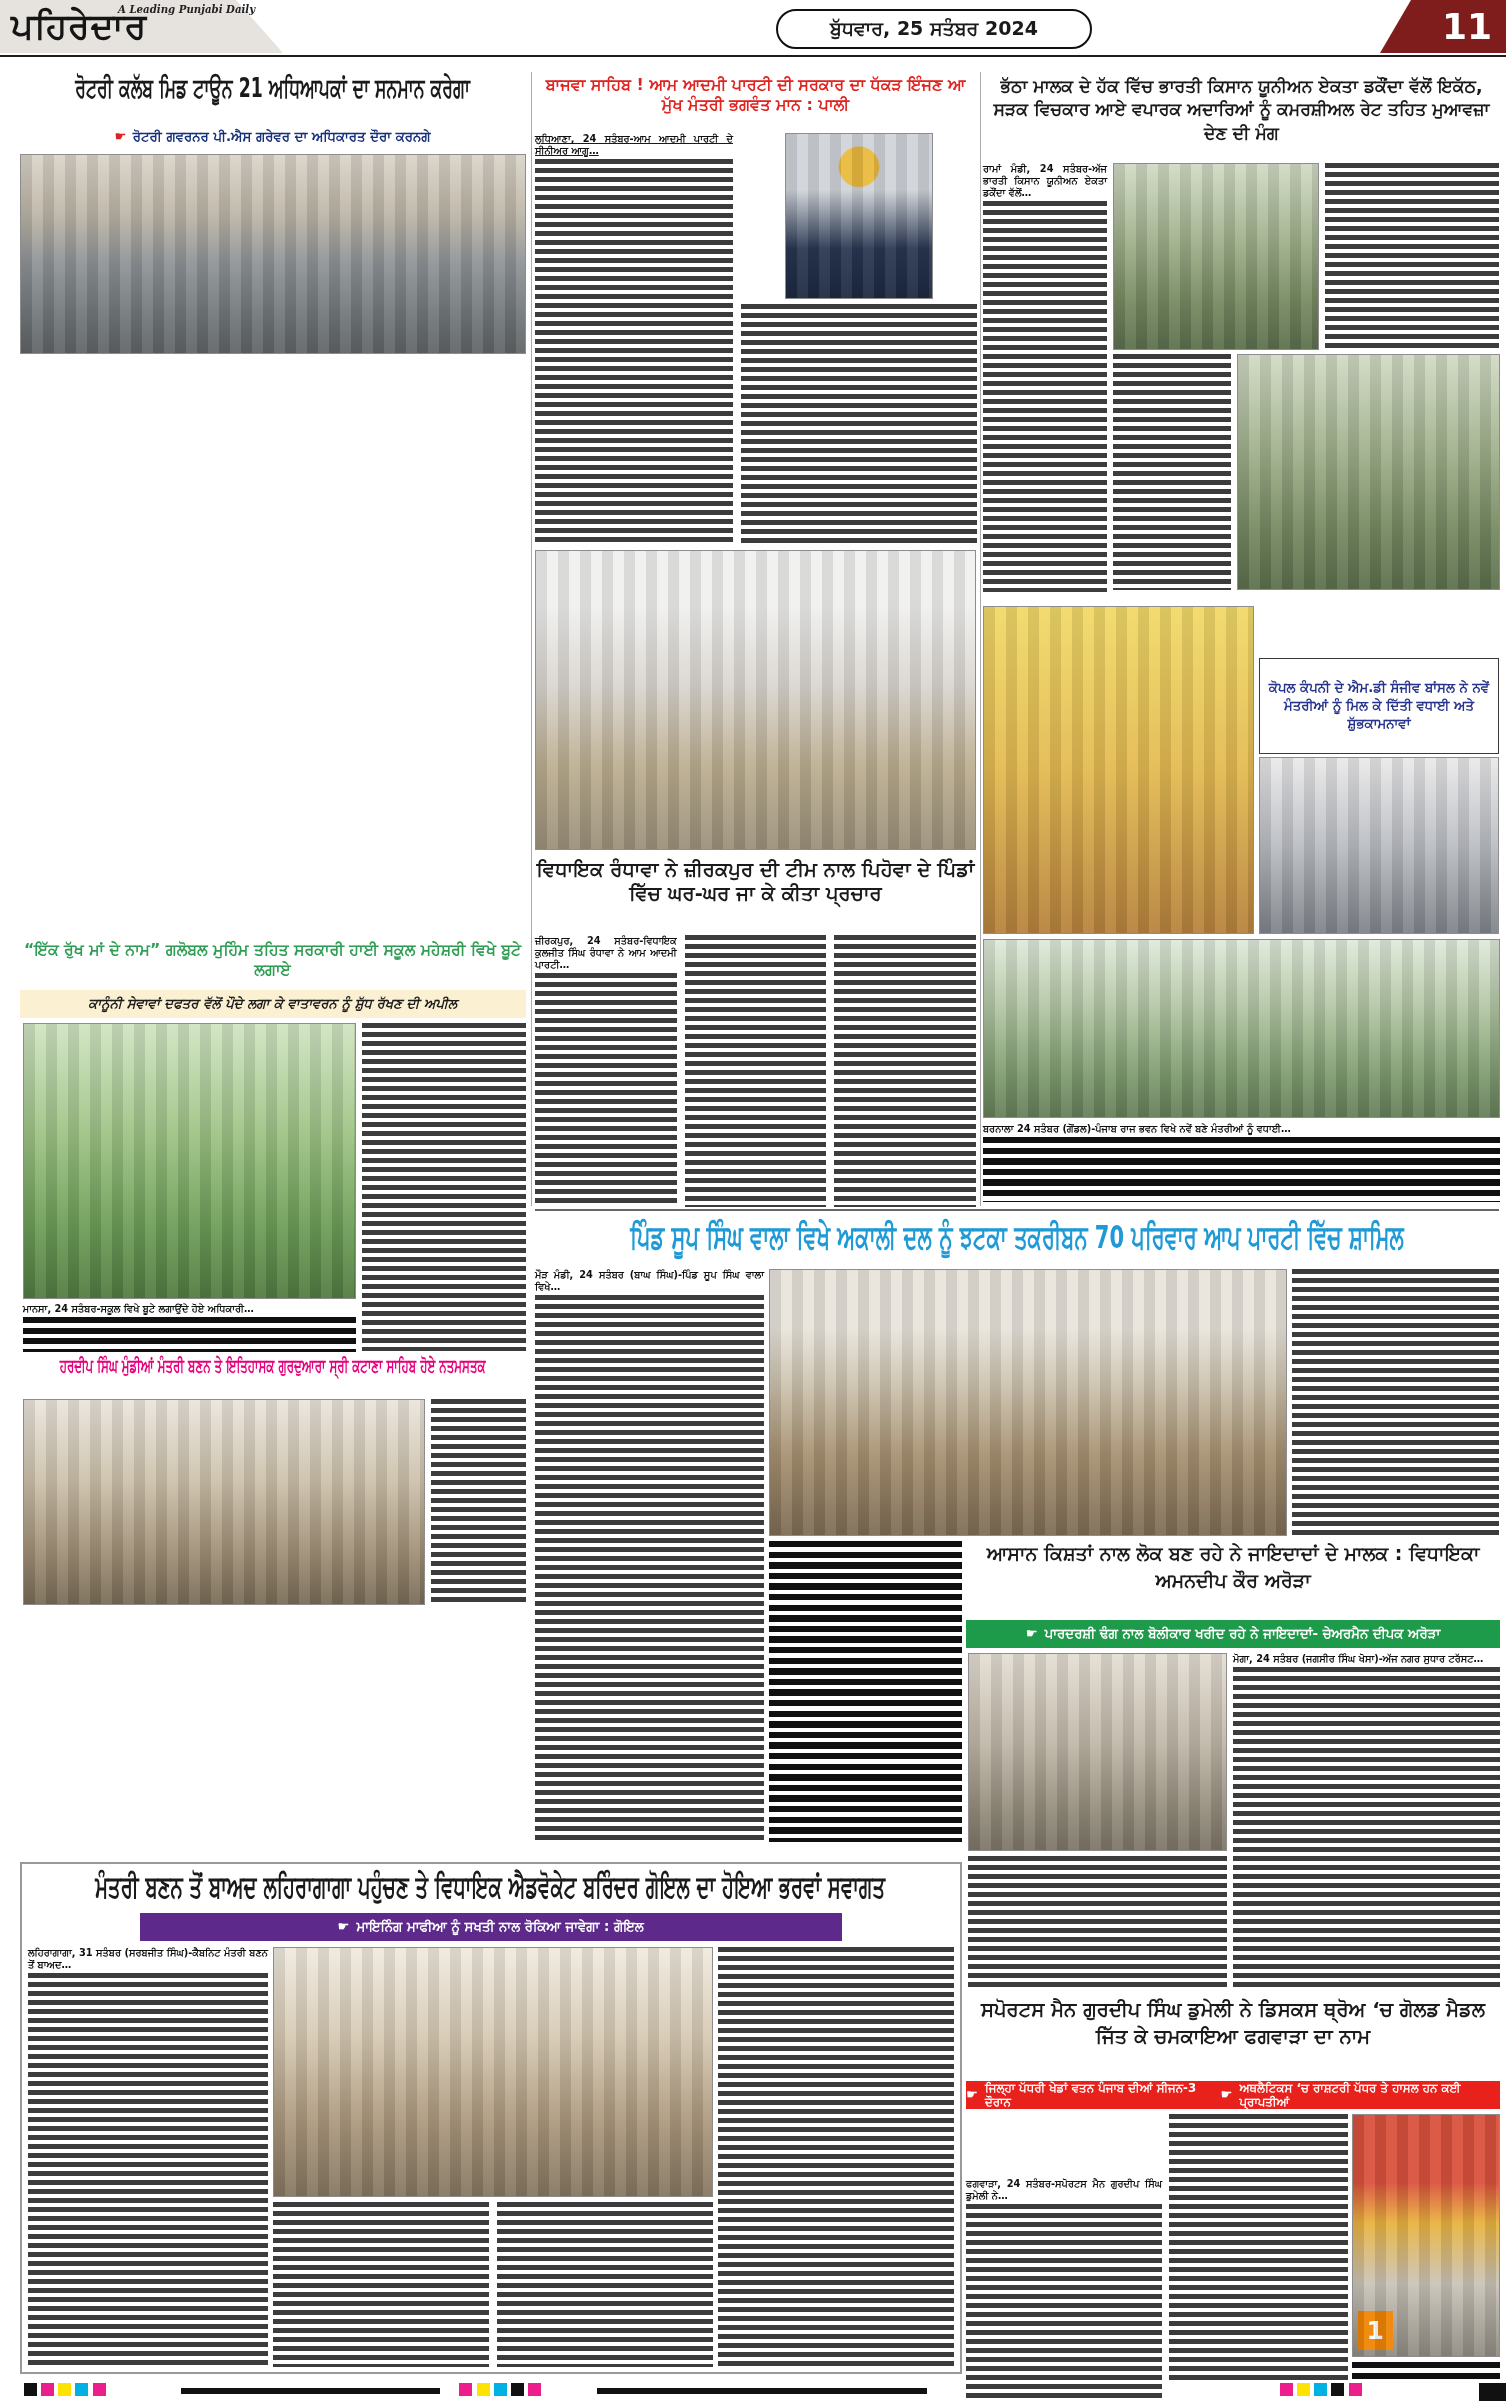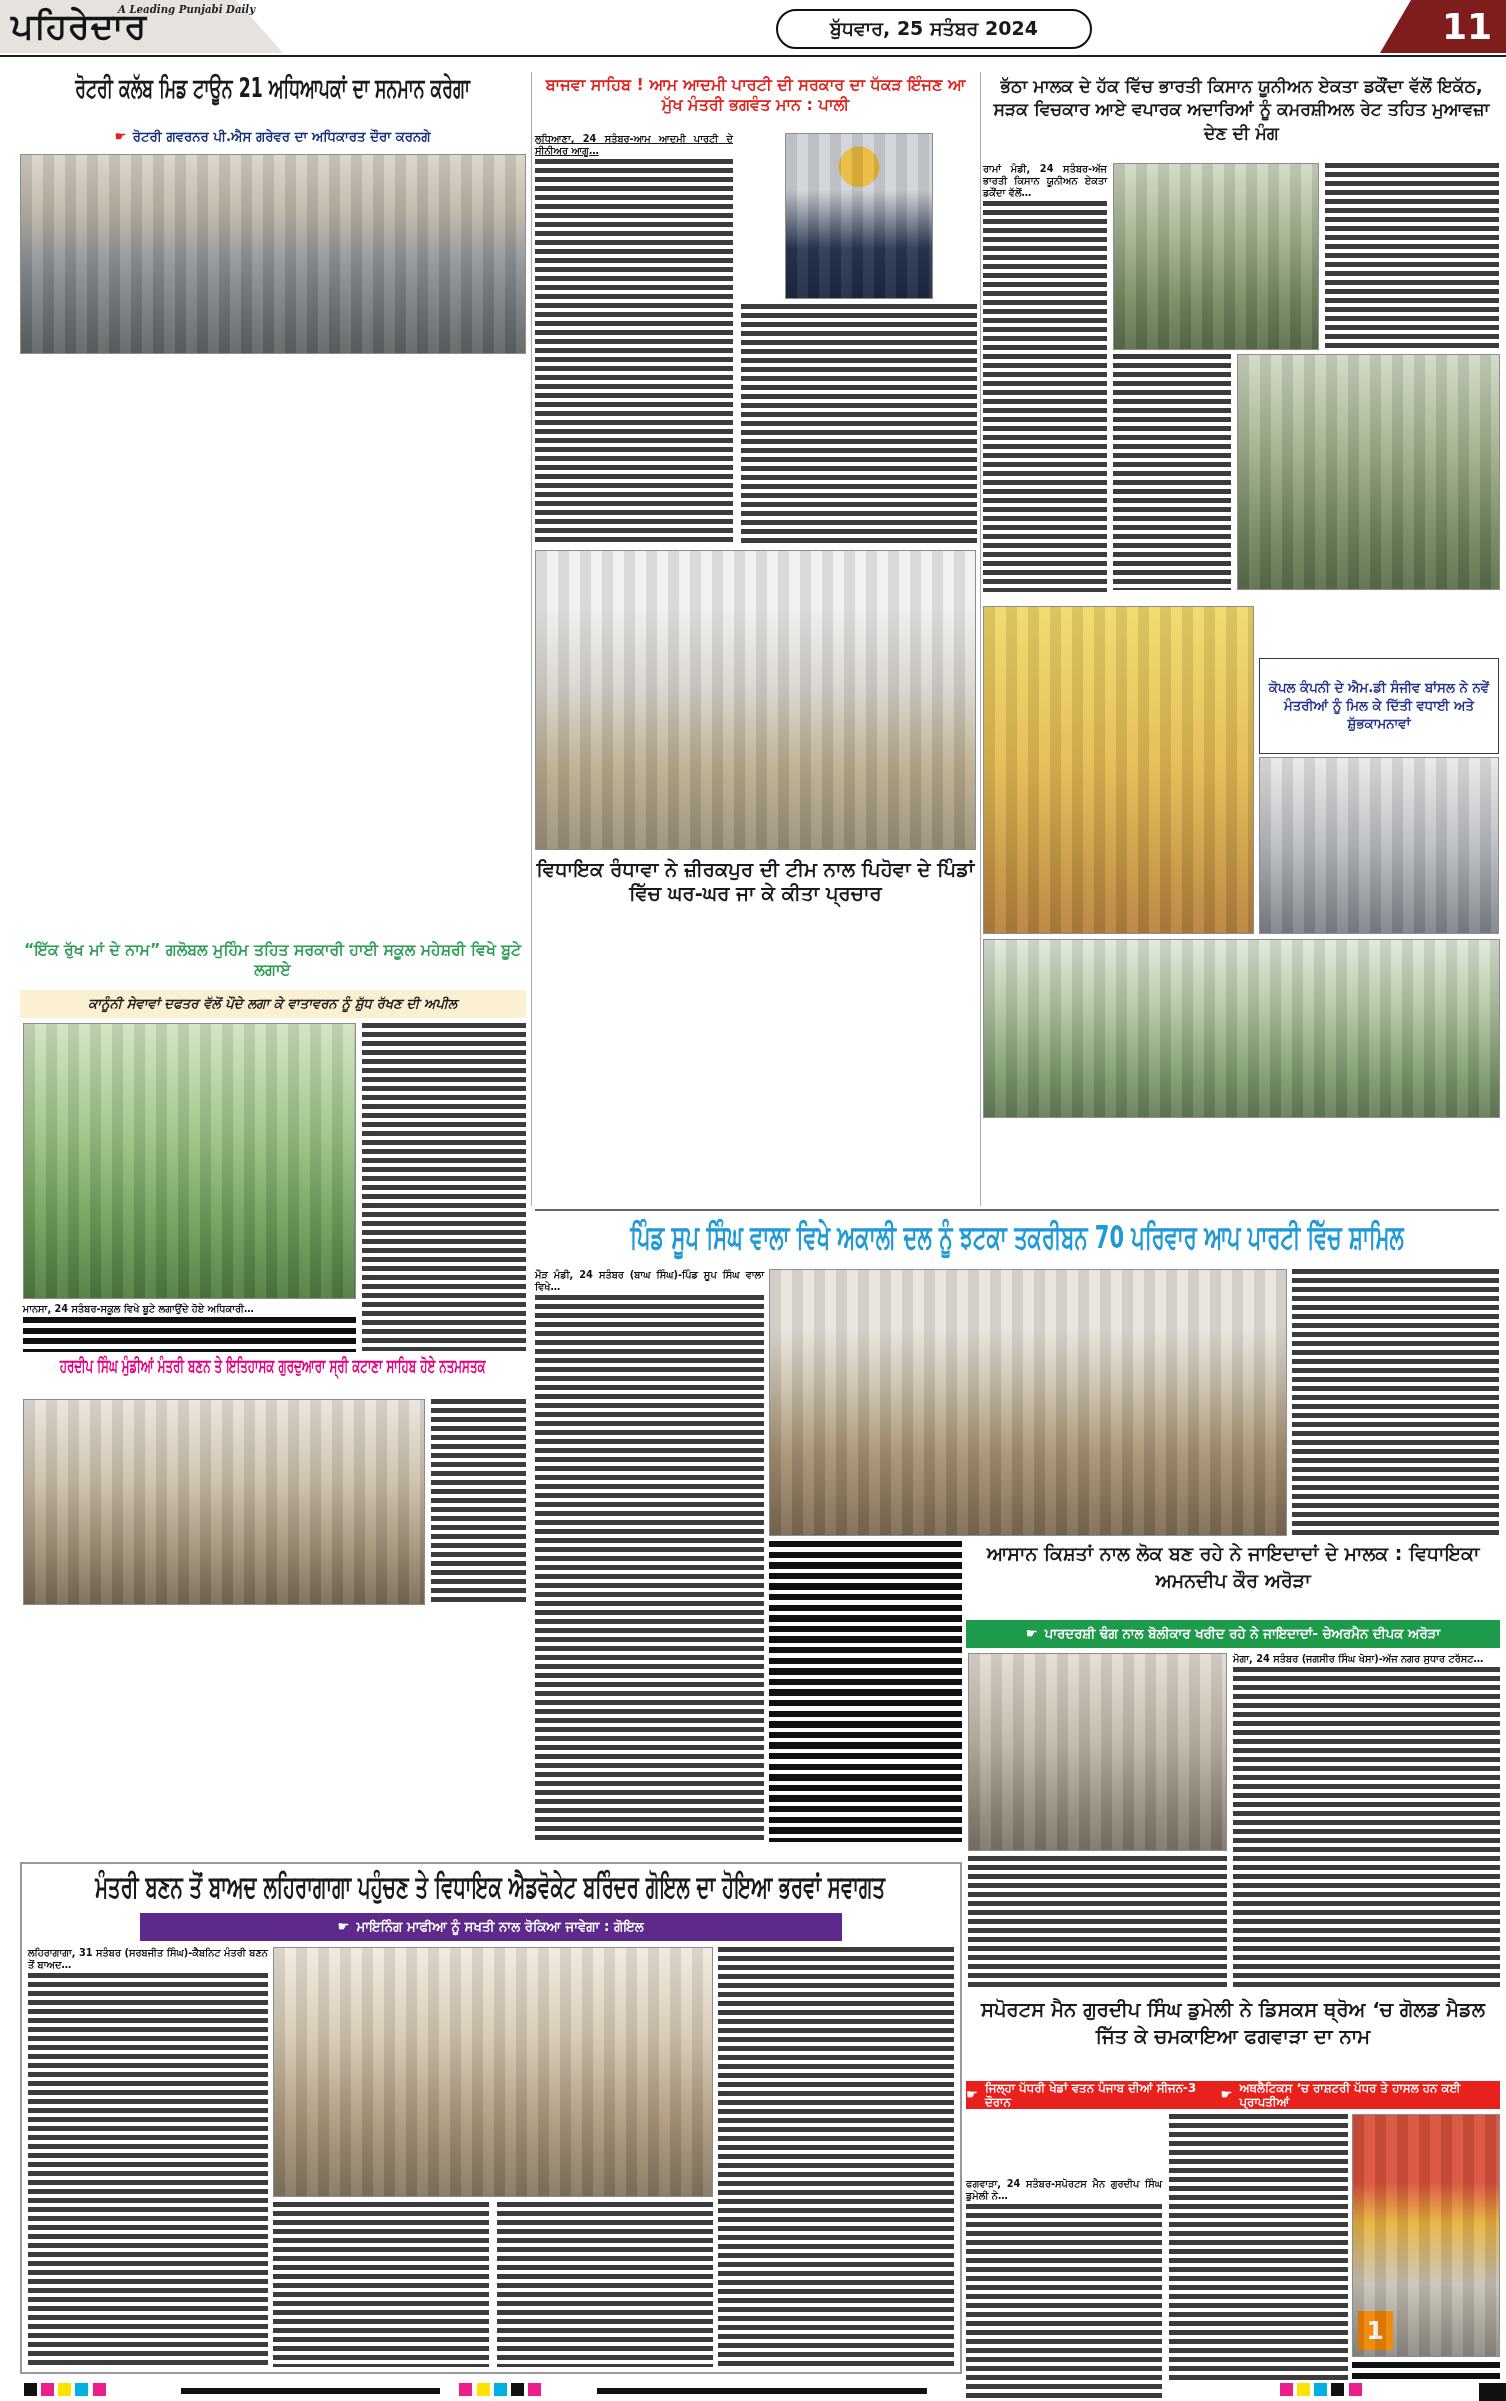--- a/index.html
+++ b/index.html
@@ -100,20 +100,32 @@
     </div>
     <div class="tc" style="left:206px;top:58px;width:236px;height:413px;">
       <div class="photo ph-portrait" style="position:relative;width:148px;height:166px;margin:0 auto 4.7px auto;"></div>
       <div class="greek"></div>
     </div>
   </div>
 
   <div class="art" style="left:535px;top:550px;width:441px;height:656px;">
     <div class="photo ph-randhawa" style="left:0;top:0;width:441px;height:300px;"></div>
     <div class="hl" style="position:absolute;left:0;top:308px;width:441px;height:71px;font-size:19.6px;">ਵਿਧਾਇਕ ਰੰਧਾਵਾ ਨੇ ਜ਼ੀਰਕਪੁਰ ਦੀ ਟੀਮ ਨਾਲ ਪਿਹੋਵਾ ਦੇ ਪਿੰਡਾਂ ਵਿੱਚ ਘਰ-ਘਰ ਜਾ ਕੇ ਕੀਤਾ ਪ੍ਰਚਾਰ</div>
+    <div class="cols" style="left:0;top:385px;width:441px;height:272px;">
+      <div class="c">
+        <p class="dl">ਜ਼ੀਰਕਪੁਰ, 24 ਸਤੰਬਰ-ਵਿਧਾਇਕ ਕੁਲਜੀਤ ਸਿੰਘ ਰੰਧਾਵਾ ਨੇ ਆਮ ਆਦਮੀ ਪਾਰਟੀ…</p>
+        <div class="greek"></div>
+      </div>
+      <div class="c">
+          <div class="greek"></div>
+        </div>
+      <div class="c">
+          <div class="greek"></div>
+        </div>
+    </div>
   </div>
 
   <div class="art" style="left:983px;top:75px;width:517px;height:528px;">
     <div class="hl" style="position:absolute;left:0;top:0;width:517px;height:83px;font-size:17.3px;line-height:1.35;">ਭੱਠਾ ਮਾਲਕ ਦੇ ਹੱਕ ਵਿੱਚ ਭਾਰਤੀ ਕਿਸਾਨ ਯੂਨੀਅਨ ਏਕਤਾ ਡਕੌਂਦਾ ਵੱਲੋਂ ਇਕੱਠ, ਸੜਕ ਵਿਚਕਾਰ ਆਏ ਵਪਾਰਕ ਅਦਾਰਿਆਂ ਨੂੰ ਕਮਰਸ਼ੀਅਲ ਰੇਟ ਤਹਿਤ ਮੁਆਵਜ਼ਾ ਦੇਣ ਦੀ ਮੰਗ</div>
     <div class="tc" style="left:0;top:88px;width:124px;height:429px;">
       <p class="dl">ਰਾਮਾਂ ਮੰਡੀ, 24 ਸਤੰਬਰ-ਅੱਜ ਭਾਰਤੀ ਕਿਸਾਨ ਯੂਨੀਅਨ ਏਕਤਾ ਡਕੌਂਦਾ ਵੱਲੋਂ…</p>
       <div class="greek"></div>
     </div>
     <div class="photo ph-green1" style="left:130px;top:88px;width:206px;height:187px;"></div>
     <div class="tc" style="left:342px;top:88px;width:174px;height:187px;">
@@ -123,20 +135,24 @@
     <div class="tc" style="left:130px;top:279px;width:118px;height:236px;">
       <div class="greek"></div>
     </div>
   </div>
 
   <div class="art" style="left:983px;top:606px;width:517px;height:595px;">
     <div class="photo ph-yellow" style="left:0;top:0;width:271px;height:328px;"></div>
     <div class="headbox" style="left:276px;top:52px;width:240px;height:96px;">ਕੋਪਲ ਕੰਪਨੀ ਦੇ ਐਮ.ਡੀ ਸੰਜੀਵ ਬਾਂਸਲ ਨੇ ਨਵੇਂ ਮੰਤਰੀਆਂ ਨੂੰ ਮਿਲ ਕੇ ਦਿੱਤੀ ਵਧਾਈ ਅਤੇ ਸ਼ੁੱਭਕਾਮਨਾਵਾਂ</div>
     <div class="photo ph-gray" style="left:276px;top:151px;width:240px;height:177px;"></div>
     <div class="photo ph-garland" style="left:0;top:333px;width:517px;height:179px;"></div>
+    <div class="tc" style="left:0;top:517px;width:517px;height:79px;">
+      <p class="dl">ਬਰਨਾਲਾ 24 ਸਤੰਬਰ (ਗੋਂਡਲ)-ਪੰਜਾਬ ਰਾਜ ਭਵਨ ਵਿਖੇ ਨਵੇਂ ਬਣੇ ਮੰਤਰੀਆਂ ਨੂੰ ਵਧਾਈ…</p>
+      <div class="greek-b"></div>
+    </div>
   </div>
 
   <div class="art" style="left:19.6px;top:940px;width:506px;height:411px;">
     <div class="hl" style="position:absolute;left:0;top:0;width:506px;height:49px;font-size:15.7px;color:#2f9e54;">“ਇੱਕ ਰੁੱਖ ਮਾਂ ਦੇ ਨਾਮ” ਗਲੋਬਲ ਮੁਹਿੰਮ ਤਹਿਤ ਸਰਕਾਰੀ ਹਾਈ ਸਕੂਲ ਮਹੇਸ਼ਰੀ ਵਿਖੇ ਬੂਟੇ ਲਗਾਏ</div>
     <div class="strip cream" style="left:0;top:50px;width:506px;height:28px;font-size:13.3px;">
       <span>ਕਾਨੂੰਨੀ ਸੇਵਾਵਾਂ ਦਫਤਰ ਵੱਲੋਂ ਪੌਦੇ ਲਗਾ ਕੇ ਵਾਤਾਵਰਨ ਨੂੰ ਸ਼ੁੱਧ ਰੱਖਣ ਦੀ ਅਪੀਲ</span>
     </div>
     <div class="photo ph-tree" style="left:3.1px;top:83px;width:333px;height:276px;"></div>
     <div class="tc" style="left:342px;top:83px;width:164px;height:328px;">
       <div class="greek"></div>

